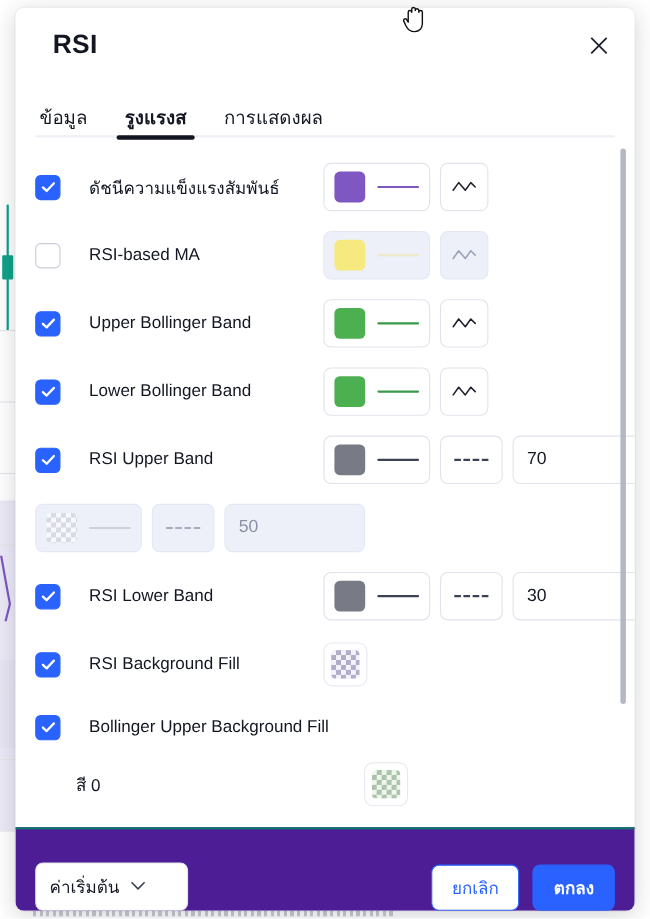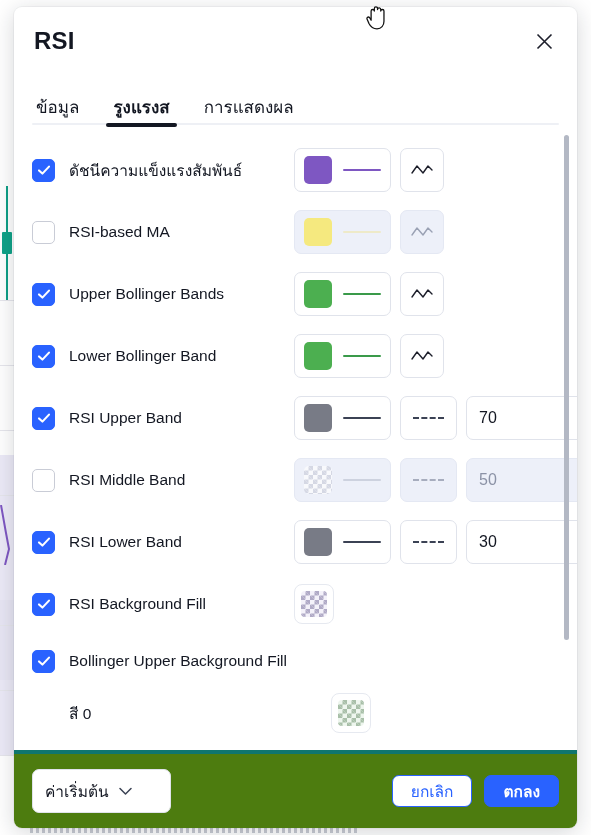--- a/index.html
+++ b/index.html
@@ -21,21 +21,21 @@
 
   
   #modal{
     position:absolute;left:14px;top:7px;width:563px;height:821px;
     background:#ffffff;border-radius:8px;
     box-shadow:0 4px 22px rgba(20,25,40,.18),0 0 0 1px rgba(20,25,40,.04);
     display:flex;flex-direction:column;overflow:hidden;
   }
   
   .hdr{height:68px;flex:none;display:flex;align-items:center;padding:0 16px 0 18px;}
-  .hdr h1{margin:2px;font-size:24px;font-weight:600;color:#131722;letter-spacing:.2px;}
+  .hdr h1{margin:16px;font-size:24px;font-weight:600;color:#131722;letter-spacing:.2px;}
   .hdr .spacer{flex:1;}
   .close-btn{width:34px;height:34px;border:0;background:transparent;cursor:pointer;
       display:flex;align-items:center;justify-content:center;border-radius:6px;}
   .close-btn svg{display:block;}
   
   .tabs{flex:none;height:52px;display:flex;align-items:flex-end;padding:0 18px;position:relative;}
   .tabs .tab{font-size:17px;color:#131722;padding:0 4px 11px 4px;margin-right:26px;
       cursor:pointer;position:relative;font-weight:400;line-height:1;}
   .tabs .tab.active{font-weight:700;}
   .tabs .tab.active::after{content:"";position:absolute;left:-3px;right:-3px;bottom:0;height:4px;
@@ -45,21 +45,21 @@
   
   .body{flex:1;overflow:hidden;position:relative;padding:12px 0 0 0;}
   .rows{padding:0 18px 0 18px;}
   .row{display:flex;align-items:center;height:62px;}
   .row .lead{display:flex;align-items:center;width:262px;flex:none;}
   .cb{width:23px;height:23px;border-radius:5px;border:1.6px solid #c9ccd6;background:#fff;
       flex:none;cursor:pointer;box-sizing:border-box;display:flex;align-items:center;justify-content:center;}
   .cb.on{background:#2962ff;border-color:#2962ff;}
   .cb svg{display:none;}
   .cb.on svg{display:block;}
-  .row .lbl{margin-left:14px;font-size:15.5px;color:#131722;white-space:nowrap;}
+  .row .lbl{margin-left:26px;font-size:15.5px;color:#131722;white-space:nowrap;}
   .row.sub .lbl{margin-left:0;}
   .row.sub .lead{padding-left:37px;}
 
   
   .ctrl{display:flex;align-items:center;}
   .swatch-btn{width:97px;height:44px;border:1px solid #e0e3eb;border-radius:7px;background:#fff;
       display:flex;align-items:center;cursor:pointer;padding:0 9px;box-sizing:border-box;}
   .swatch{width:28px;height:28px;border-radius:5px;flex:none;}
   .swatch-line{flex:1;height:2px;margin-left:11px;border-radius:2px;}
   .icon-btn{width:44px;height:44px;border:1px solid #e0e3eb;border-radius:7px;background:#fff;
@@ -78,26 +78,26 @@
   .row.off .icon-btn{background:#edf0f9;border-color:#e4e8f3;}
   .row.off .icon-btn svg path{stroke:#9aa1b4;}
   .row.off .dash-btn .dash{border-top-color:#a7adbe;}
   .row.off .swatch-line{opacity:.45;}
 
   
   .vscroll{position:absolute;right:4px;top:4px;width:5px;height:505px;background:#b3b8c4;border-radius:3px;}
   .vtrack{position:absolute;right:4px;top:4px;bottom:6px;width:5px;background:transparent;}
 
   
-  .ftr{flex:none;height:74px;border-top:4px solid #0f766e;display:flex;align-items:center;
-       padding:0 18px;background:#4d7c0f;}
+  .ftr{flex:none;height:74px;border-top:2px solid #0f766e;display:flex;align-items:flex-end;
+       padding:0 18px;background:#4c1d95;}
   .select{height:42px;min-width:113px;border:1px solid #e0e3eb;border-radius:7px;background:#fff;
       display:flex;align-items:center;gap:10px;padding:0 12px;cursor:pointer;font-size:15.5px;color:#131722;}
   .ftr .spacer{flex:1;}
-  .btn{height:32px;border-radius:7px;font-size:15.5px;font-family:inherit;cursor:pointer;padding:0 18px;}
+  .btn{height:42px;border-radius:7px;font-size:15.5px;font-family:inherit;cursor:pointer;padding:0 18px;}
   .btn.ghost{background:#fff;border:1px solid #2962ff;color:#2962ff;}
   .btn.primary{background:#2962ff;border:1px solid #2962ff;color:#fff;margin-left:12px;font-weight:600;}
 
   
   #cursor{position:absolute;left:364px;top:2px;width:26px;height:30px;pointer-events:none;}
 </style>
 </head>
 <body>
 
 <div id="backdrop">
@@ -187,21 +187,21 @@
         </div>
       </div>
 
       <div class="row">
         <div class="lead">
           <div class="cb on">
             <svg width="14" height="14" viewBox="0 0 14 14">
                 <path d="M2 7.4 L5.4 10.6 L12 3.6" stroke="#fff" stroke-width="2.1" fill="none" stroke-linecap="round" stroke-linejoin="round"></path>
               </svg>
           </div>
-          <span class="lbl">Upper Bollinger Bands</span>
+          <span class="lbl">Upper Bollinger Band</span>
         </div>
         <div class="ctrl">
           <div class="swatch-btn">
             <span class="swatch" style="background:#4caf50"></span>
             <span class="swatch-line" style="background:#3a9a4a"></span>
           </div>
           <div class="icon-btn">
             <svg width="24" height="14" viewBox="0 0 24 14">
                 <path d="M2 10 L7 3 L13 10 L18 3 L22 7" stroke="#1d1f2b" stroke-width="1.4" fill="none" stroke-linecap="round" stroke-linejoin="round"></path>
               </svg>
@@ -246,26 +246,20 @@
             <span class="swatch-line" style="background:#3b4254"></span>
           </div>
           <div class="dash-btn">
             <span class="dash"></span>
           </div>
           <input class="num" value="70" style="">
         </div>
       </div>
 
       <div class="row off">
-        <div class="lead">
-          <div class="cb">
-            
-          </div>
-          <span class="lbl">RSI Middle Band</span>
-        </div>
         <div class="ctrl">
           <div class="swatch-btn">
             <span class="swatch" style="background-color:#ffffff;background-image:linear-gradient(45deg,#c9ccd9 25%,transparent 25%,transparent 75%,#c9ccd9 75%),linear-gradient(45deg,#c9ccd9 25%,transparent 25%,transparent 75%,#c9ccd9 75%);background-size:9px 9px;background-position:0 0,4.5px 4.5px;opacity:.65;"></span>
             <span class="swatch-line" style="background:#a7adbe"></span>
           </div>
           <div class="dash-btn">
             <span class="dash"></span>
           </div>
           <input class="num" value="50" style="">
         </div>

